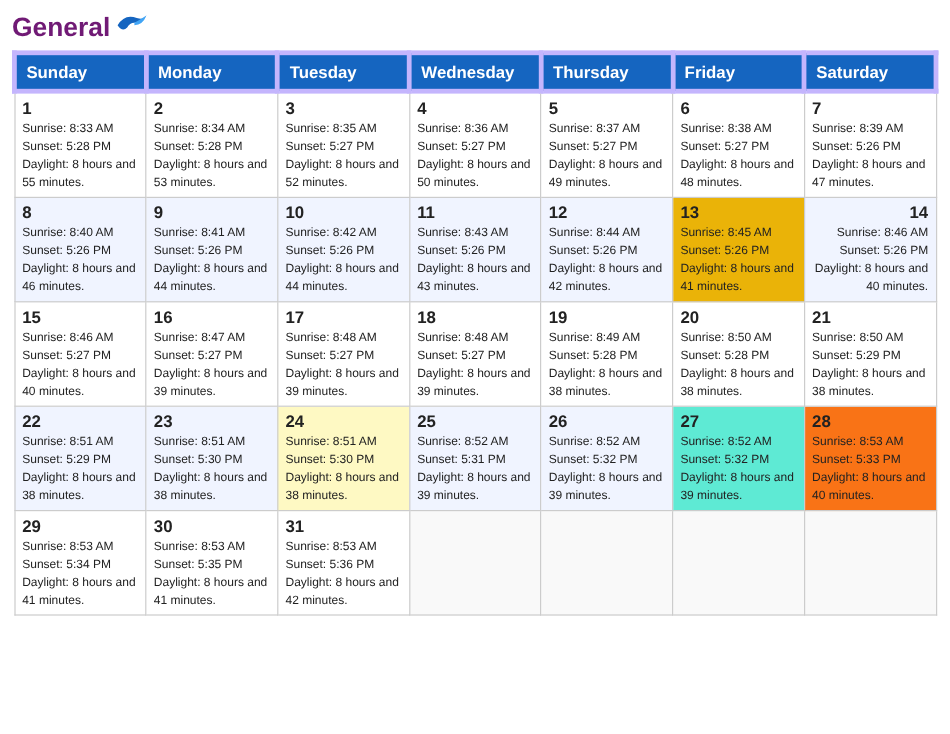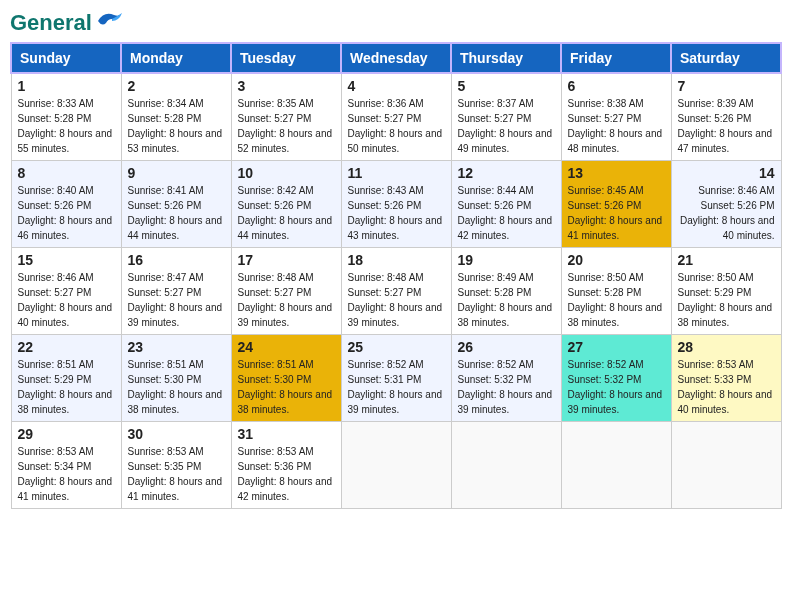--- a/index.html
+++ b/index.html
@@ -34,21 +34,21 @@
       border-collapse: collapse;
       table-layout: fixed;
     }
     .calendar th {
       background: #1565c0;
       color: #fff;
       text-align: left;
       padding: 6px 8px;
       font-size: 14px;
       font-weight: bold;
-      border: 2px solid #c4b5fd;
+      border: 4px solid #c4b5fd;
     }
     .calendar td {
       vertical-align: top;
       padding: 4px 6px;
       border: 1px solid #ccc;
       font-size: 10.5px;
       color: #222;
       background: #fff;
       height: 85px;
     }
@@ -74,21 +74,21 @@
       align-items: center;
     }
   </style>
 </head>
 <body>
 
 <div class="header">
   <div class="logo-wrapper">
     <div>
       <div style="display:flex; align-items:center;">
-        <span style="font-size:22px; font-weight:bold; color:#0f766e;">General</span>
+        <span style="font-size:22px; font-weight:bold; color:#701a75;">General</span>
         <svg width="32" height="24" viewBox="0 0 32 24" style="margin-left:2px; margin-top:-4px;">
           <path d="M4 12 Q10 2 20 6 Q26 8 28 4 Q24 10 18 10 Q14 10 12 14 Q8 18 4 12Z" fill="#1565c0"></path>
           <path d="M18 10 Q22 8 28 4 Q25 12 18 12Z" fill="#42a5f5"></path>
         </svg>
       </div>
     </div>
   </div>
   <div class="title-section">
     <div class="month-title"></div>
     <div class="location"></div>
@@ -292,21 +292,21 @@
           </div>
         </td>
         <td style="background: rgb(240, 244, 255);">
           <span class="day-number">23</span>
           <div class="day-info">
             <div>Sunrise: 8:51 AM</div>
             <div>Sunset: 5:30 PM</div>
             <div>Daylight: 8 hours and 38 minutes.</div>
           </div>
         </td>
-        <td style="background: #eab308;">
+        <td style="background: #fef9c3;">
           <span class="day-number">24</span>
           <div class="day-info">
             <div>Sunrise: 8:51 AM</div>
             <div>Sunset: 5:30 PM</div>
             <div>Daylight: 8 hours and 38 minutes.</div>
           </div>
         </td>
         <td style="background: rgb(240, 244, 255);">
           <span class="day-number">25</span>
           <div class="day-info">
@@ -324,21 +324,21 @@
           </div>
         </td>
         <td style="background: #5eead4;">
           <span class="day-number">27</span>
           <div class="day-info">
             <div>Sunrise: 8:52 AM</div>
             <div>Sunset: 5:32 PM</div>
             <div>Daylight: 8 hours and 39 minutes.</div>
           </div>
         </td>
-        <td style="background: #fef9c3;">
+        <td style="background: #f97316;">
           <span class="day-number">28</span>
           <div class="day-info">
             <div>Sunrise: 8:53 AM</div>
             <div>Sunset: 5:33 PM</div>
             <div>Daylight: 8 hours and 40 minutes.</div>
           </div>
         </td>
       </tr>
       <tr>
         <td>

